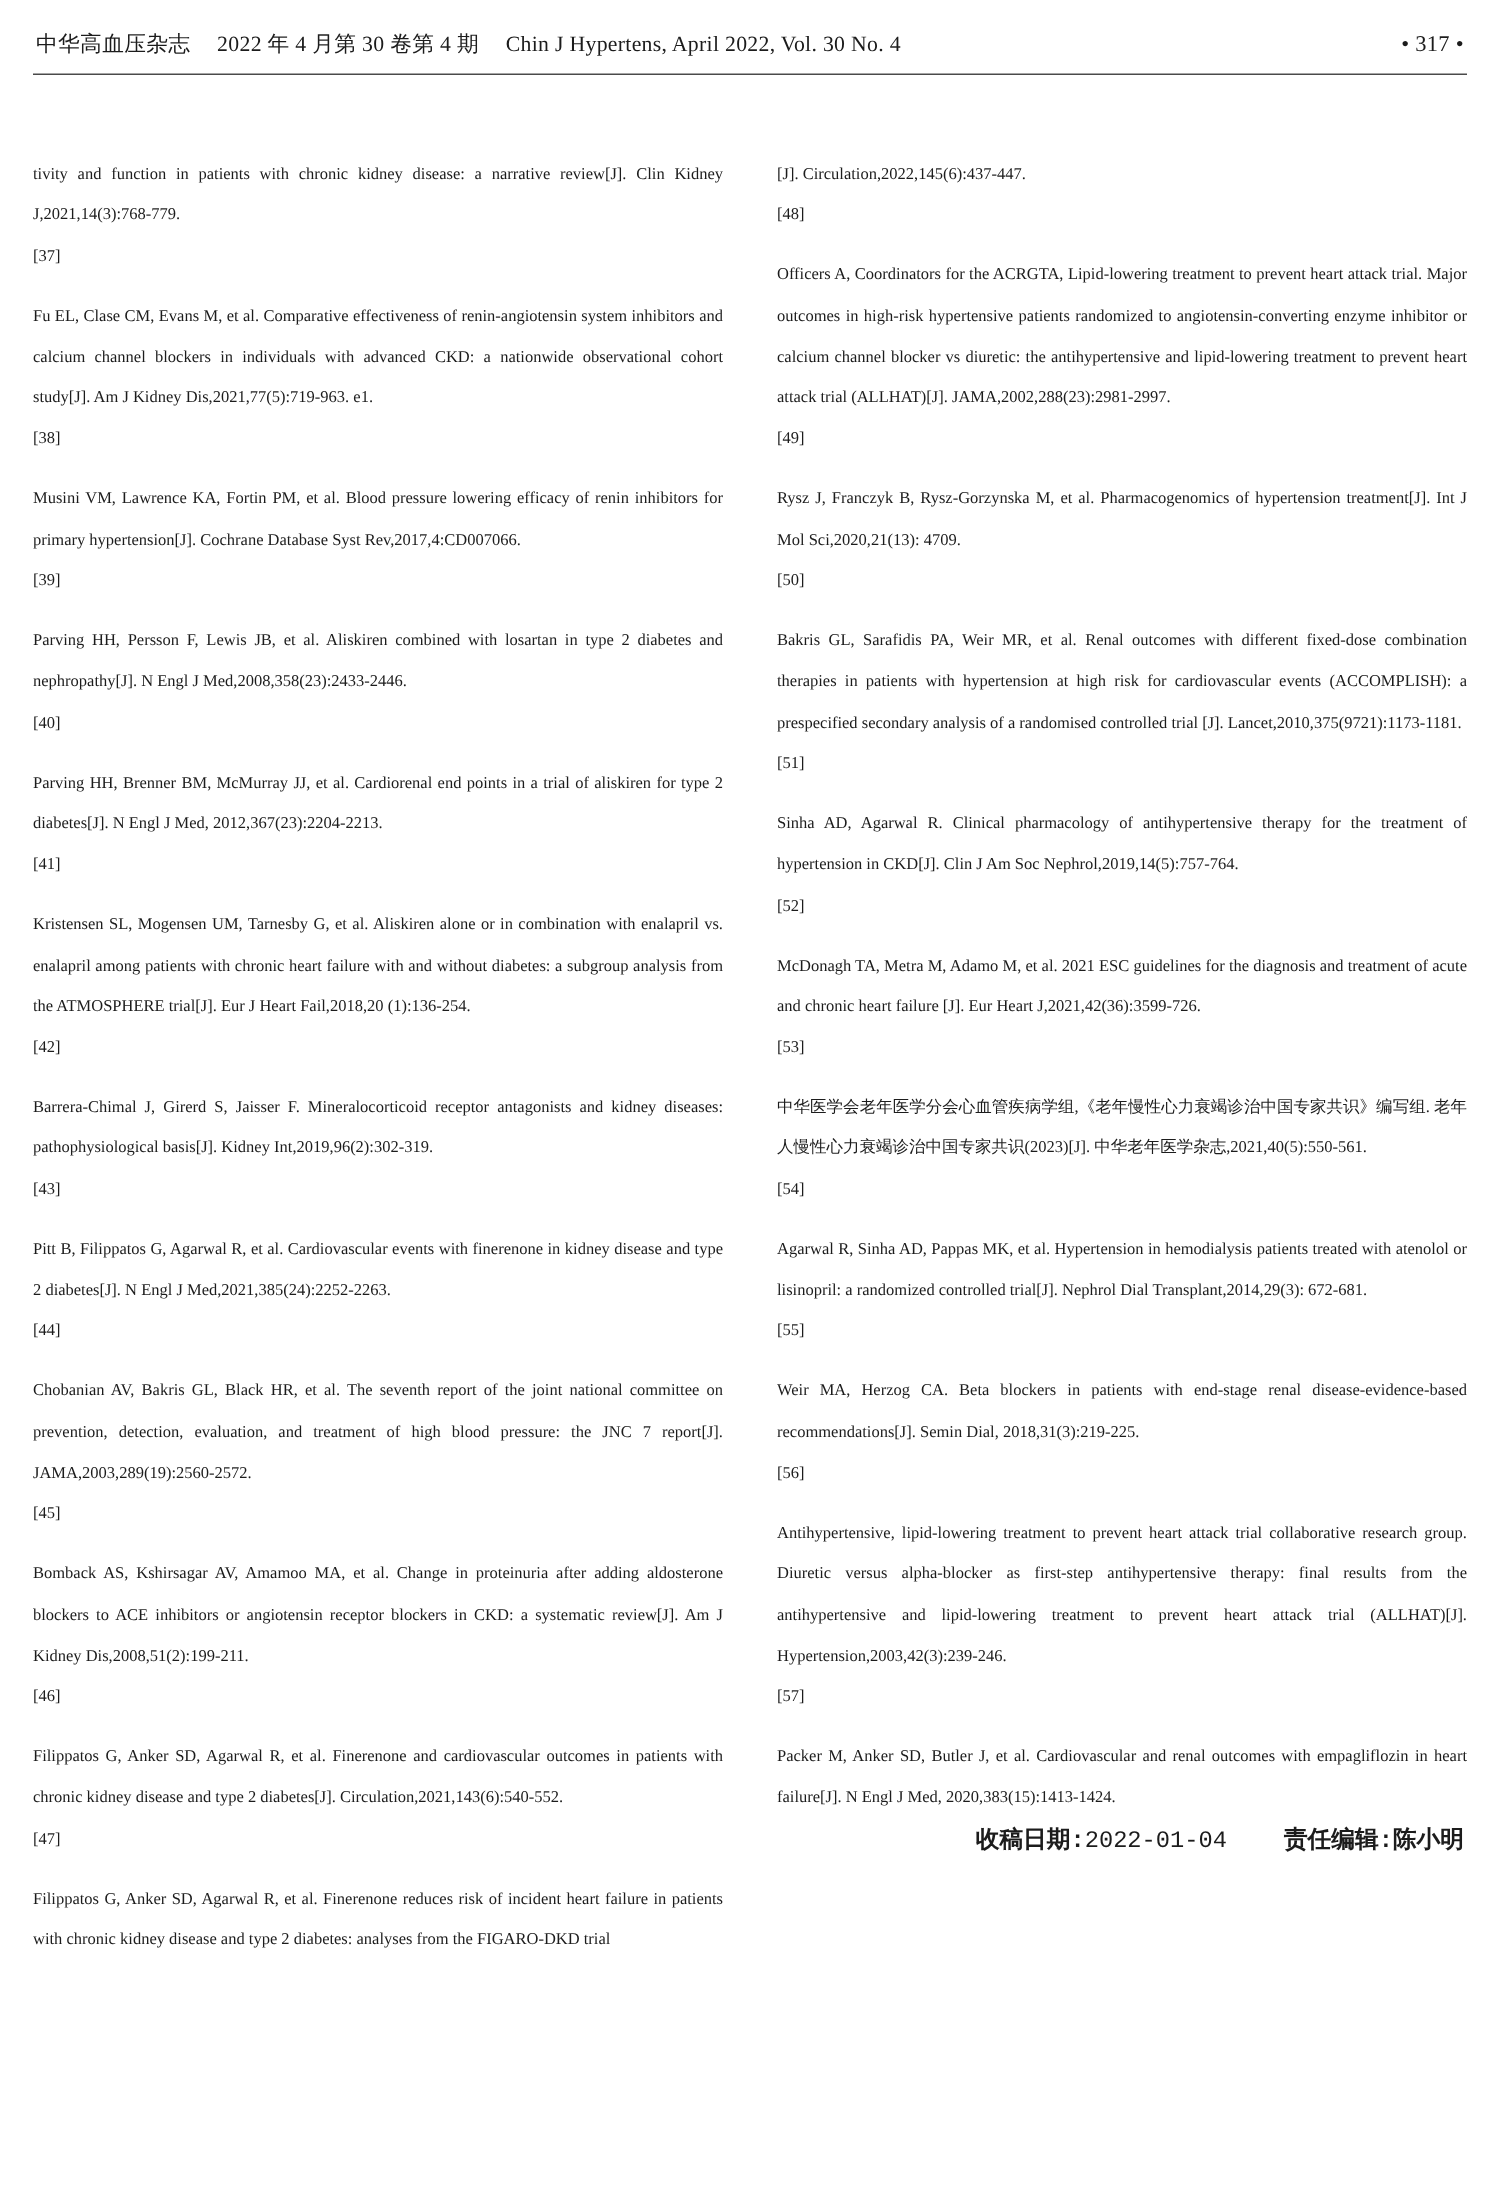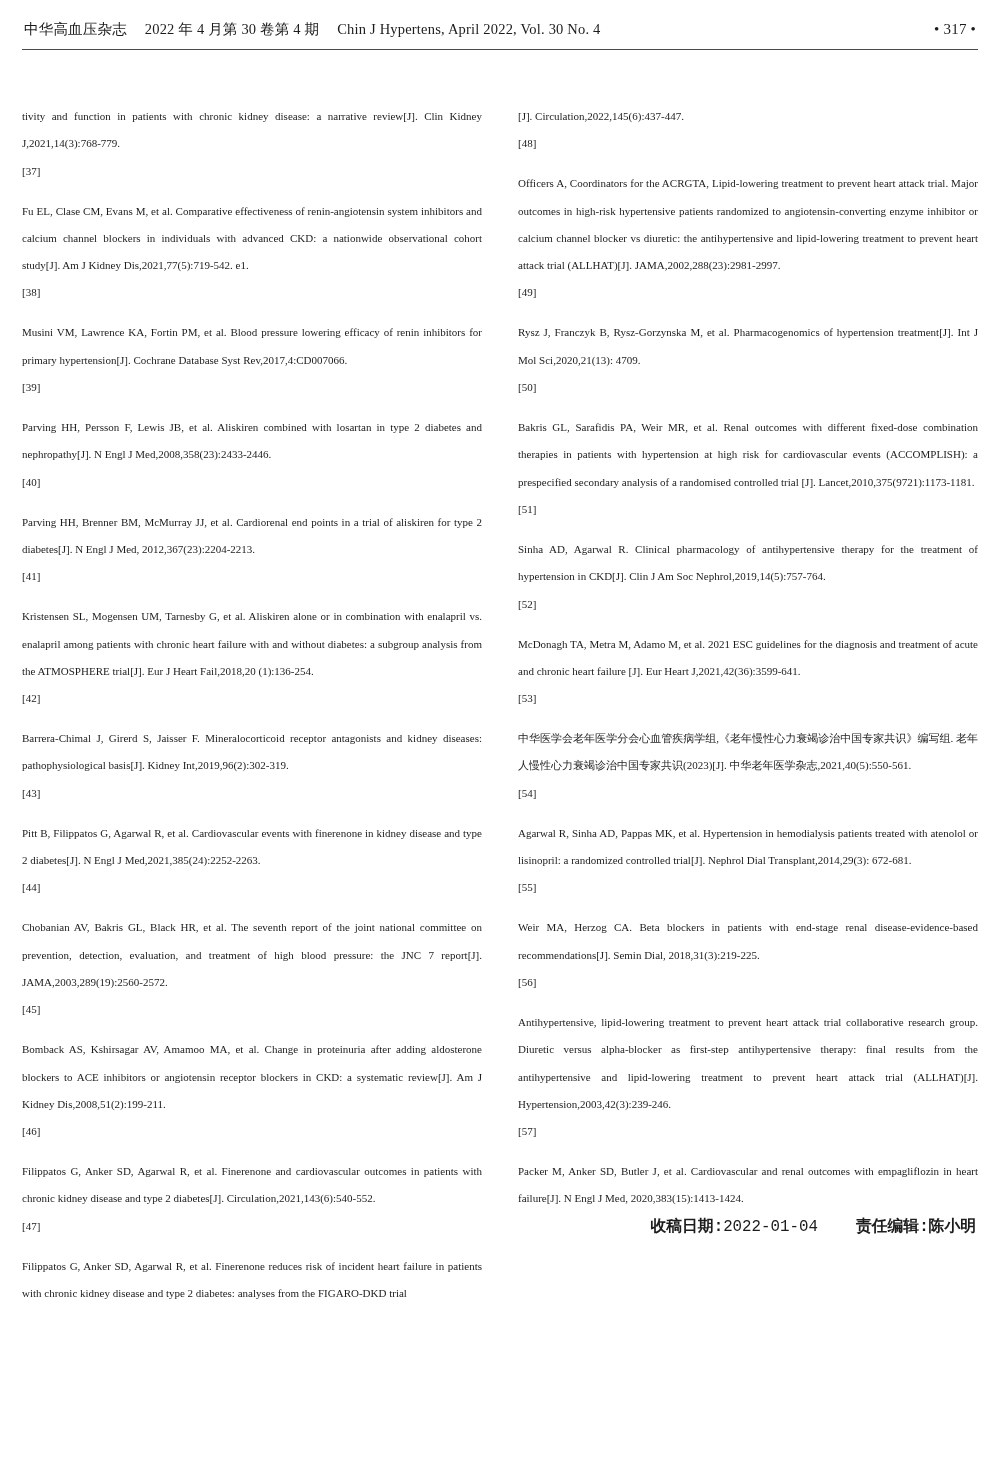--- a/index.html
+++ b/index.html
@@ -85,21 +85,21 @@
 
   <main class="columns">
     <div class="col">
       <div id="refs-left">
           <div class="ref">
             <span class="ref-num"></span>
             <span class="ref-body">tivity and function in patients with chronic kidney disease: a narrative review[J]. Clin Kidney J,2021,14(3):768-779.</span>
           </div>
           <div class="ref">
             <span class="ref-num">[37]</span>
-            <span class="ref-body">Fu EL, Clase CM, Evans M, et al. Comparative effectiveness of renin-angiotensin system inhibitors and calcium channel blockers in individuals with advanced CKD: a nationwide observational cohort study[J]. Am J Kidney Dis,2021,77(5):719-542. e1.</span>
+            <span class="ref-body">Fu EL, Clase CM, Evans M, et al. Comparative effectiveness of renin-angiotensin system inhibitors and calcium channel blockers in individuals with advanced CKD: a nationwide observational cohort study[J]. Am J Kidney Dis,2021,77(5):719-963. e1.</span>
           </div>
           <div class="ref">
             <span class="ref-num">[38]</span>
             <span class="ref-body">Musini VM, Lawrence KA, Fortin PM, et al. Blood pressure lowering efficacy of renin inhibitors for primary hypertension[J]. Cochrane Database Syst Rev,2017,4:CD007066.</span>
           </div>
           <div class="ref">
             <span class="ref-num">[39]</span>
             <span class="ref-body">Parving HH, Persson F, Lewis JB, et al. Aliskiren combined with losartan in type 2 diabetes and nephropathy[J]. N Engl J Med,2008,358(23):2433-2446.</span>
           </div>
           <div class="ref">
@@ -153,21 +153,21 @@
           <div class="ref">
             <span class="ref-num">[50]</span>
             <span class="ref-body">Bakris GL, Sarafidis PA, Weir MR, et al. Renal outcomes with different fixed-dose combination therapies in patients with hypertension at high risk for cardiovascular events (ACCOMPLISH): a prespecified secondary analysis of a randomised controlled trial [J]. Lancet,2010,375(9721):1173-1181.</span>
           </div>
           <div class="ref">
             <span class="ref-num">[51]</span>
             <span class="ref-body">Sinha AD, Agarwal R. Clinical pharmacology of antihypertensive therapy for the treatment of hypertension in CKD[J]. Clin J Am Soc Nephrol,2019,14(5):757-764.</span>
           </div>
           <div class="ref">
             <span class="ref-num">[52]</span>
-            <span class="ref-body">McDonagh TA, Metra M, Adamo M, et al. 2021 ESC guidelines for the diagnosis and treatment of acute and chronic heart failure [J]. Eur Heart J,2021,42(36):3599-641.</span>
+            <span class="ref-body">McDonagh TA, Metra M, Adamo M, et al. 2021 ESC guidelines for the diagnosis and treatment of acute and chronic heart failure [J]. Eur Heart J,2021,42(36):3599-726.</span>
           </div>
           <div class="ref">
             <span class="ref-num">[53]</span>
             <span class="ref-body">中华医学会老年医学分会心血管疾病学组,《老年慢性心力衰竭诊治中国专家共识》编写组. 老年人慢性心力衰竭诊治中国专家共识(2023)[J]. 中华老年医学杂志,2021,40(5):550-561.</span>
           </div>
           <div class="ref">
             <span class="ref-num">[54]</span>
             <span class="ref-body">Agarwal R, Sinha AD, Pappas MK, et al. Hypertension in hemodialysis patients treated with atenolol or lisinopril: a randomized controlled trial[J]. Nephrol Dial Transplant,2014,29(3): 672-681.</span>
           </div>
           <div class="ref">

